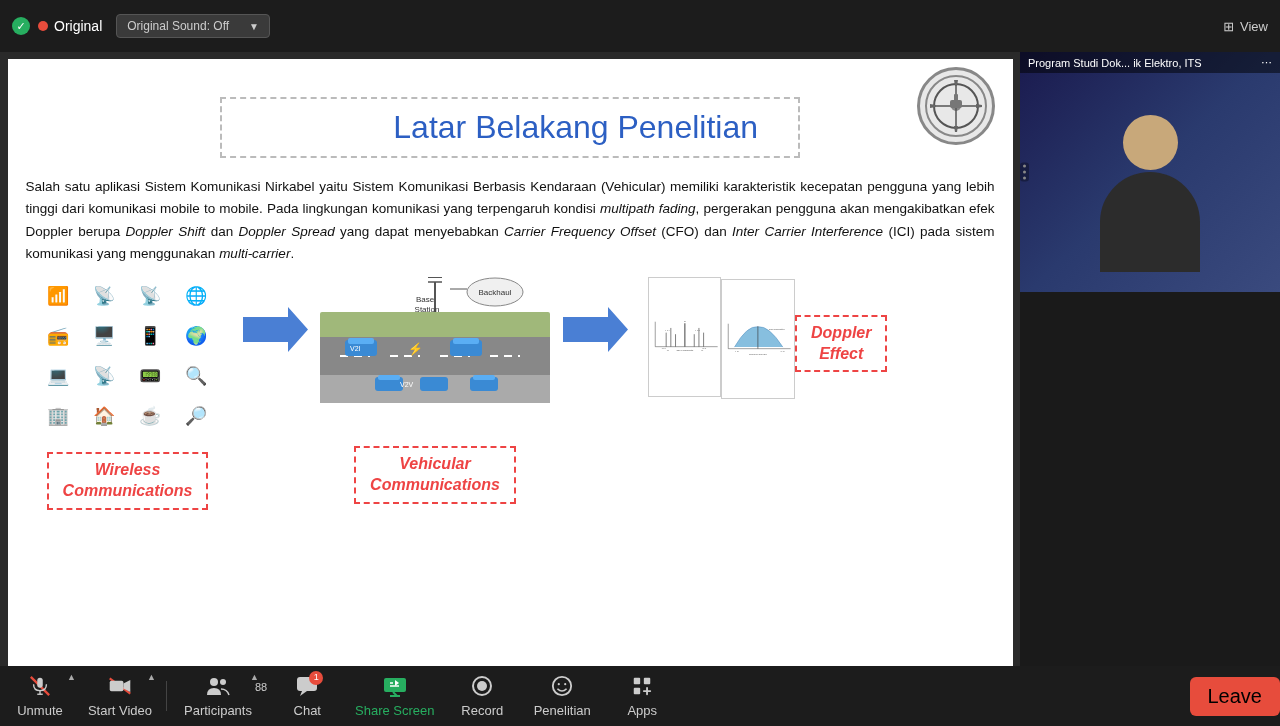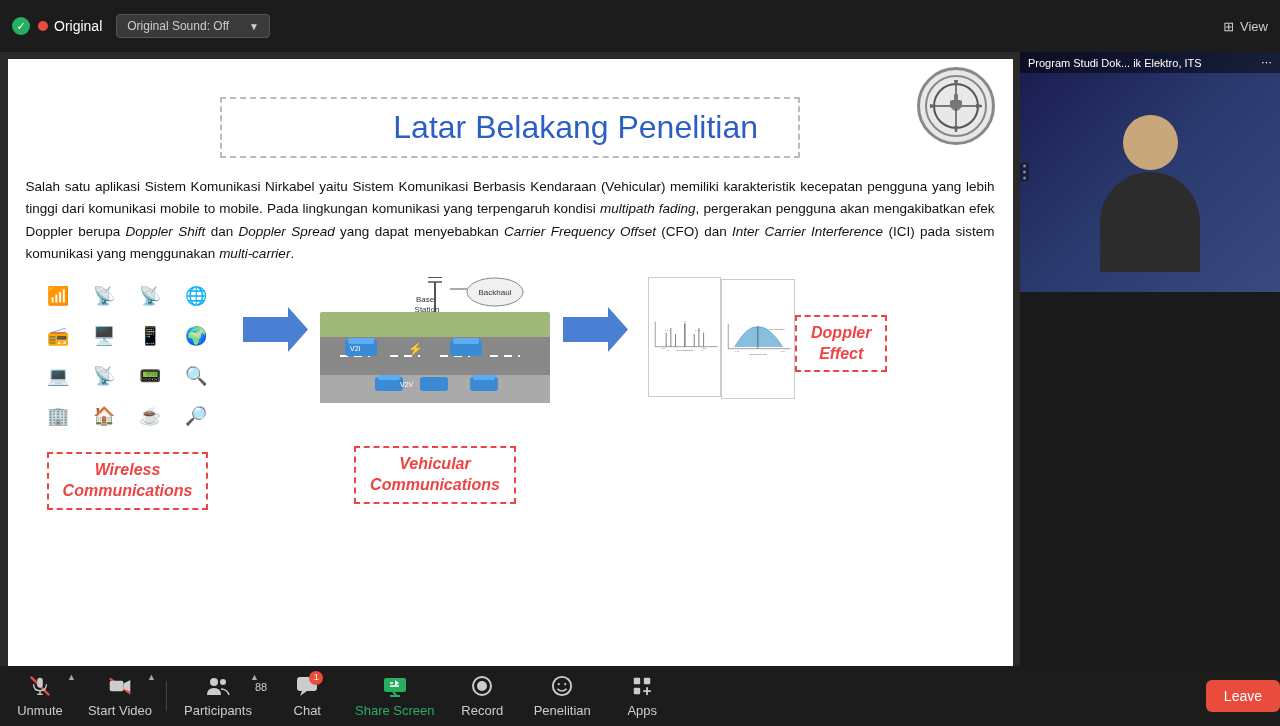--- a/index.html
+++ b/index.html
@@ -255,25 +255,25 @@
       border-radius: 50%;
       width: 14px;
       height: 14px;
       font-size: 9px;
       display: flex;
       align-items: center;
       justify-content: center;
     }
     .leave-btn {
       background: #e74c3c;
-      color: #ffffff;
+      color: #000000;
       border: none;
       border-radius: 6px;
       padding: 8px 18px;
-      font-size: 14px;
+      font-size: 20px;
       cursor: pointer;
       margin-left: 20px;
     }
     .separator {
       width: 1px;
       height: 30px;
       background: #444;
       margin: 0 6px;
     }
 

